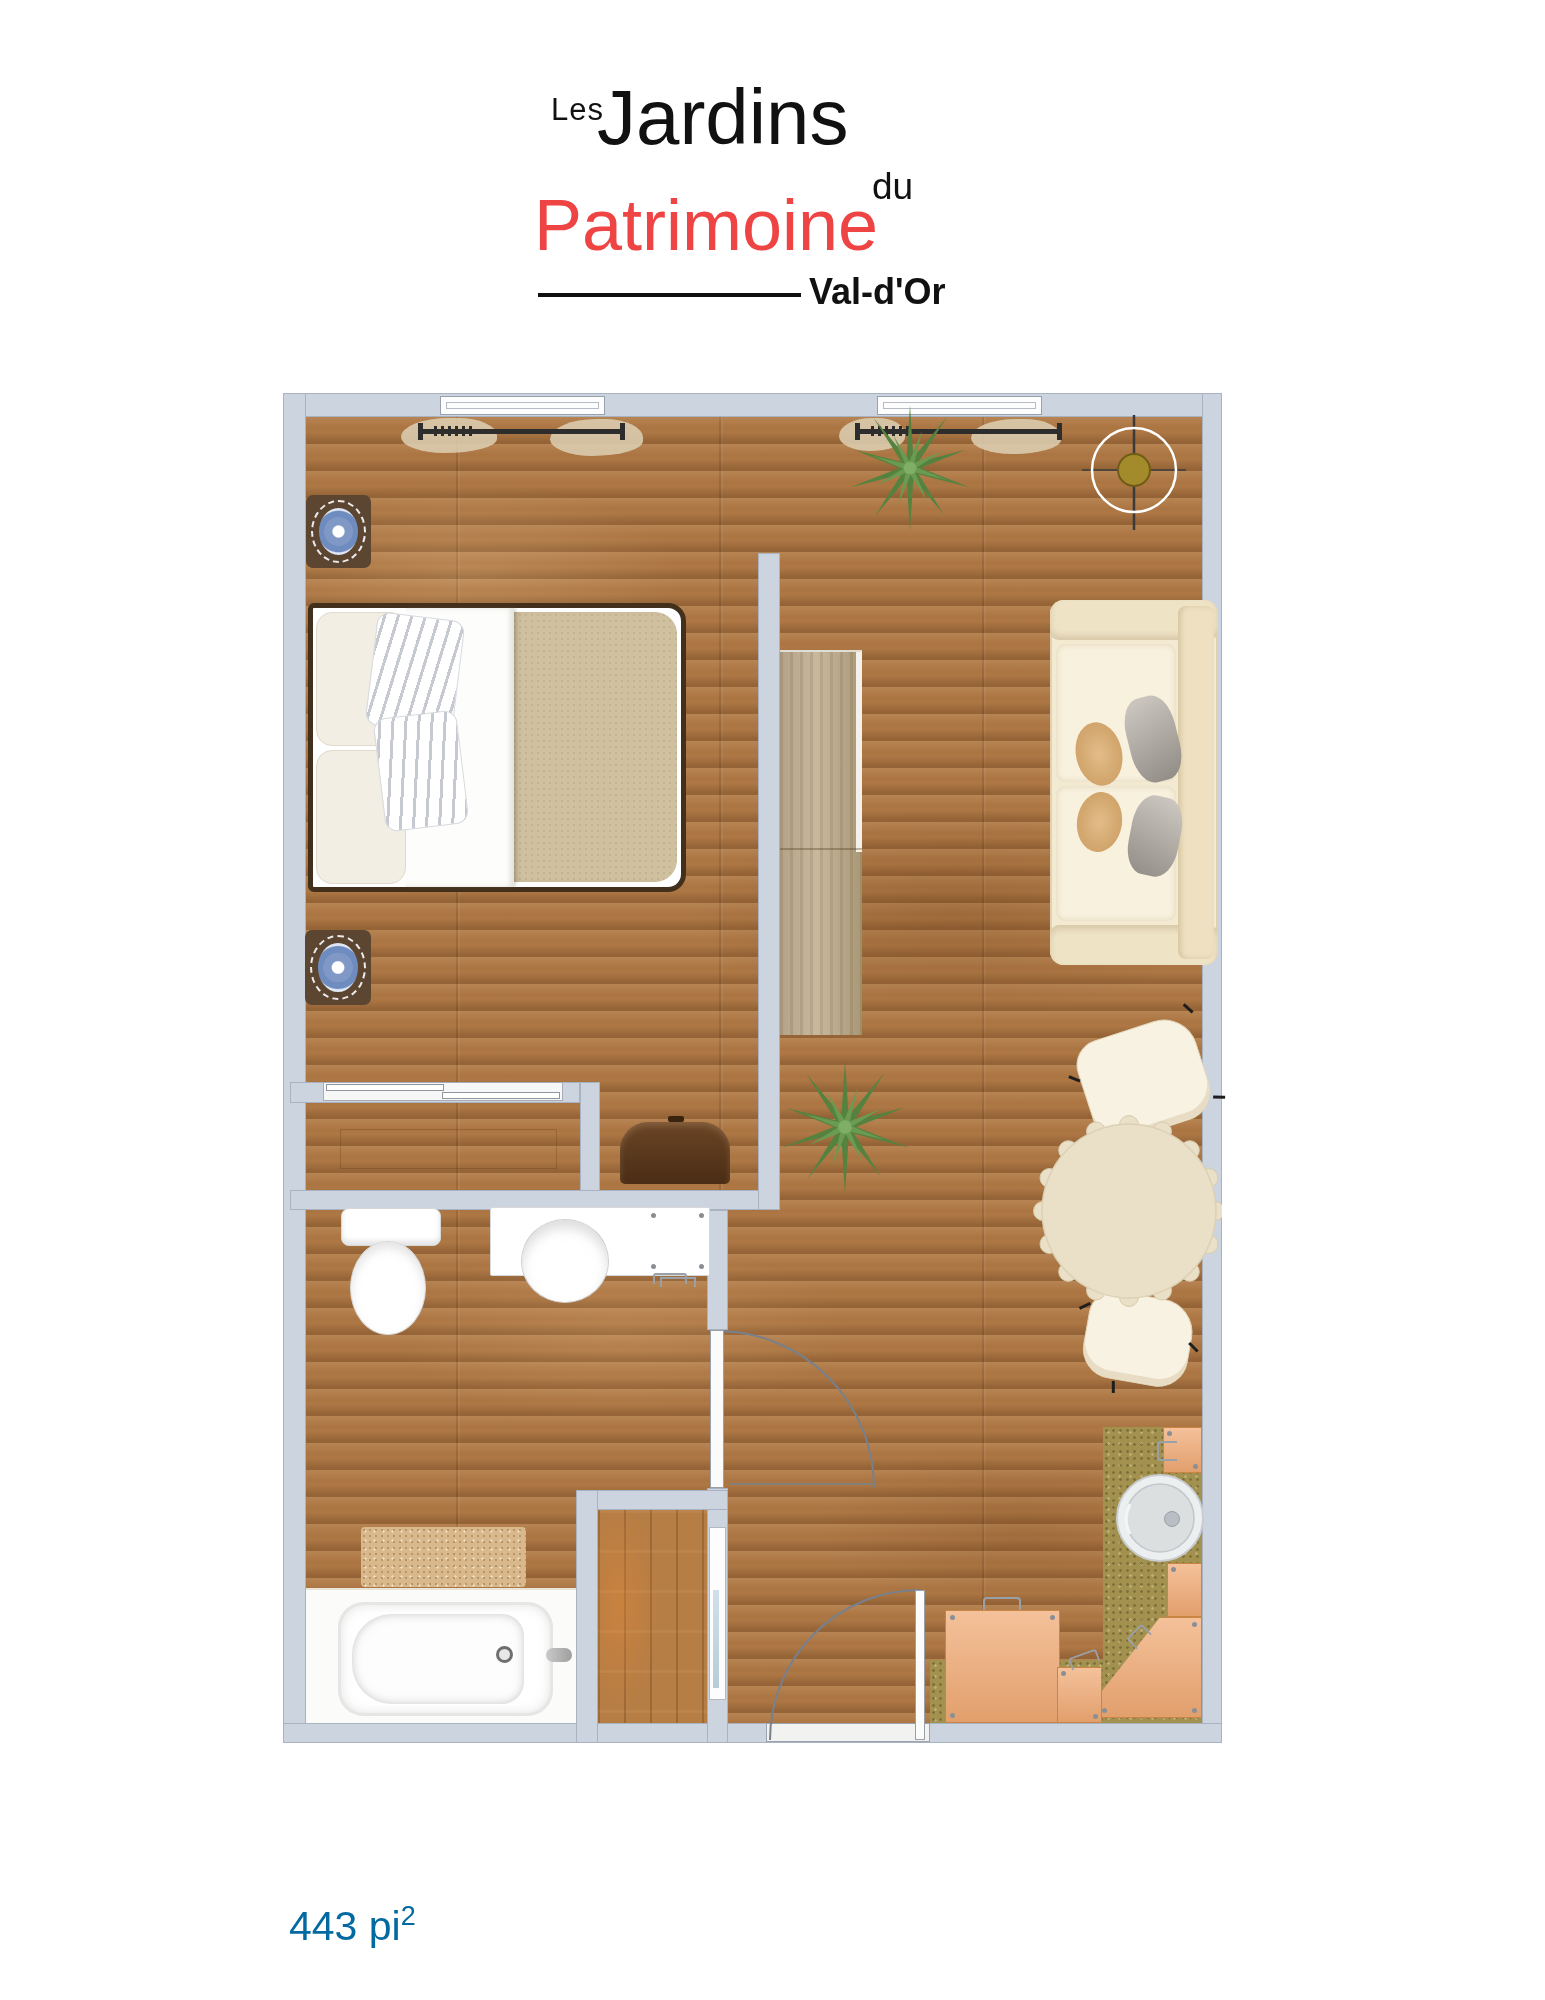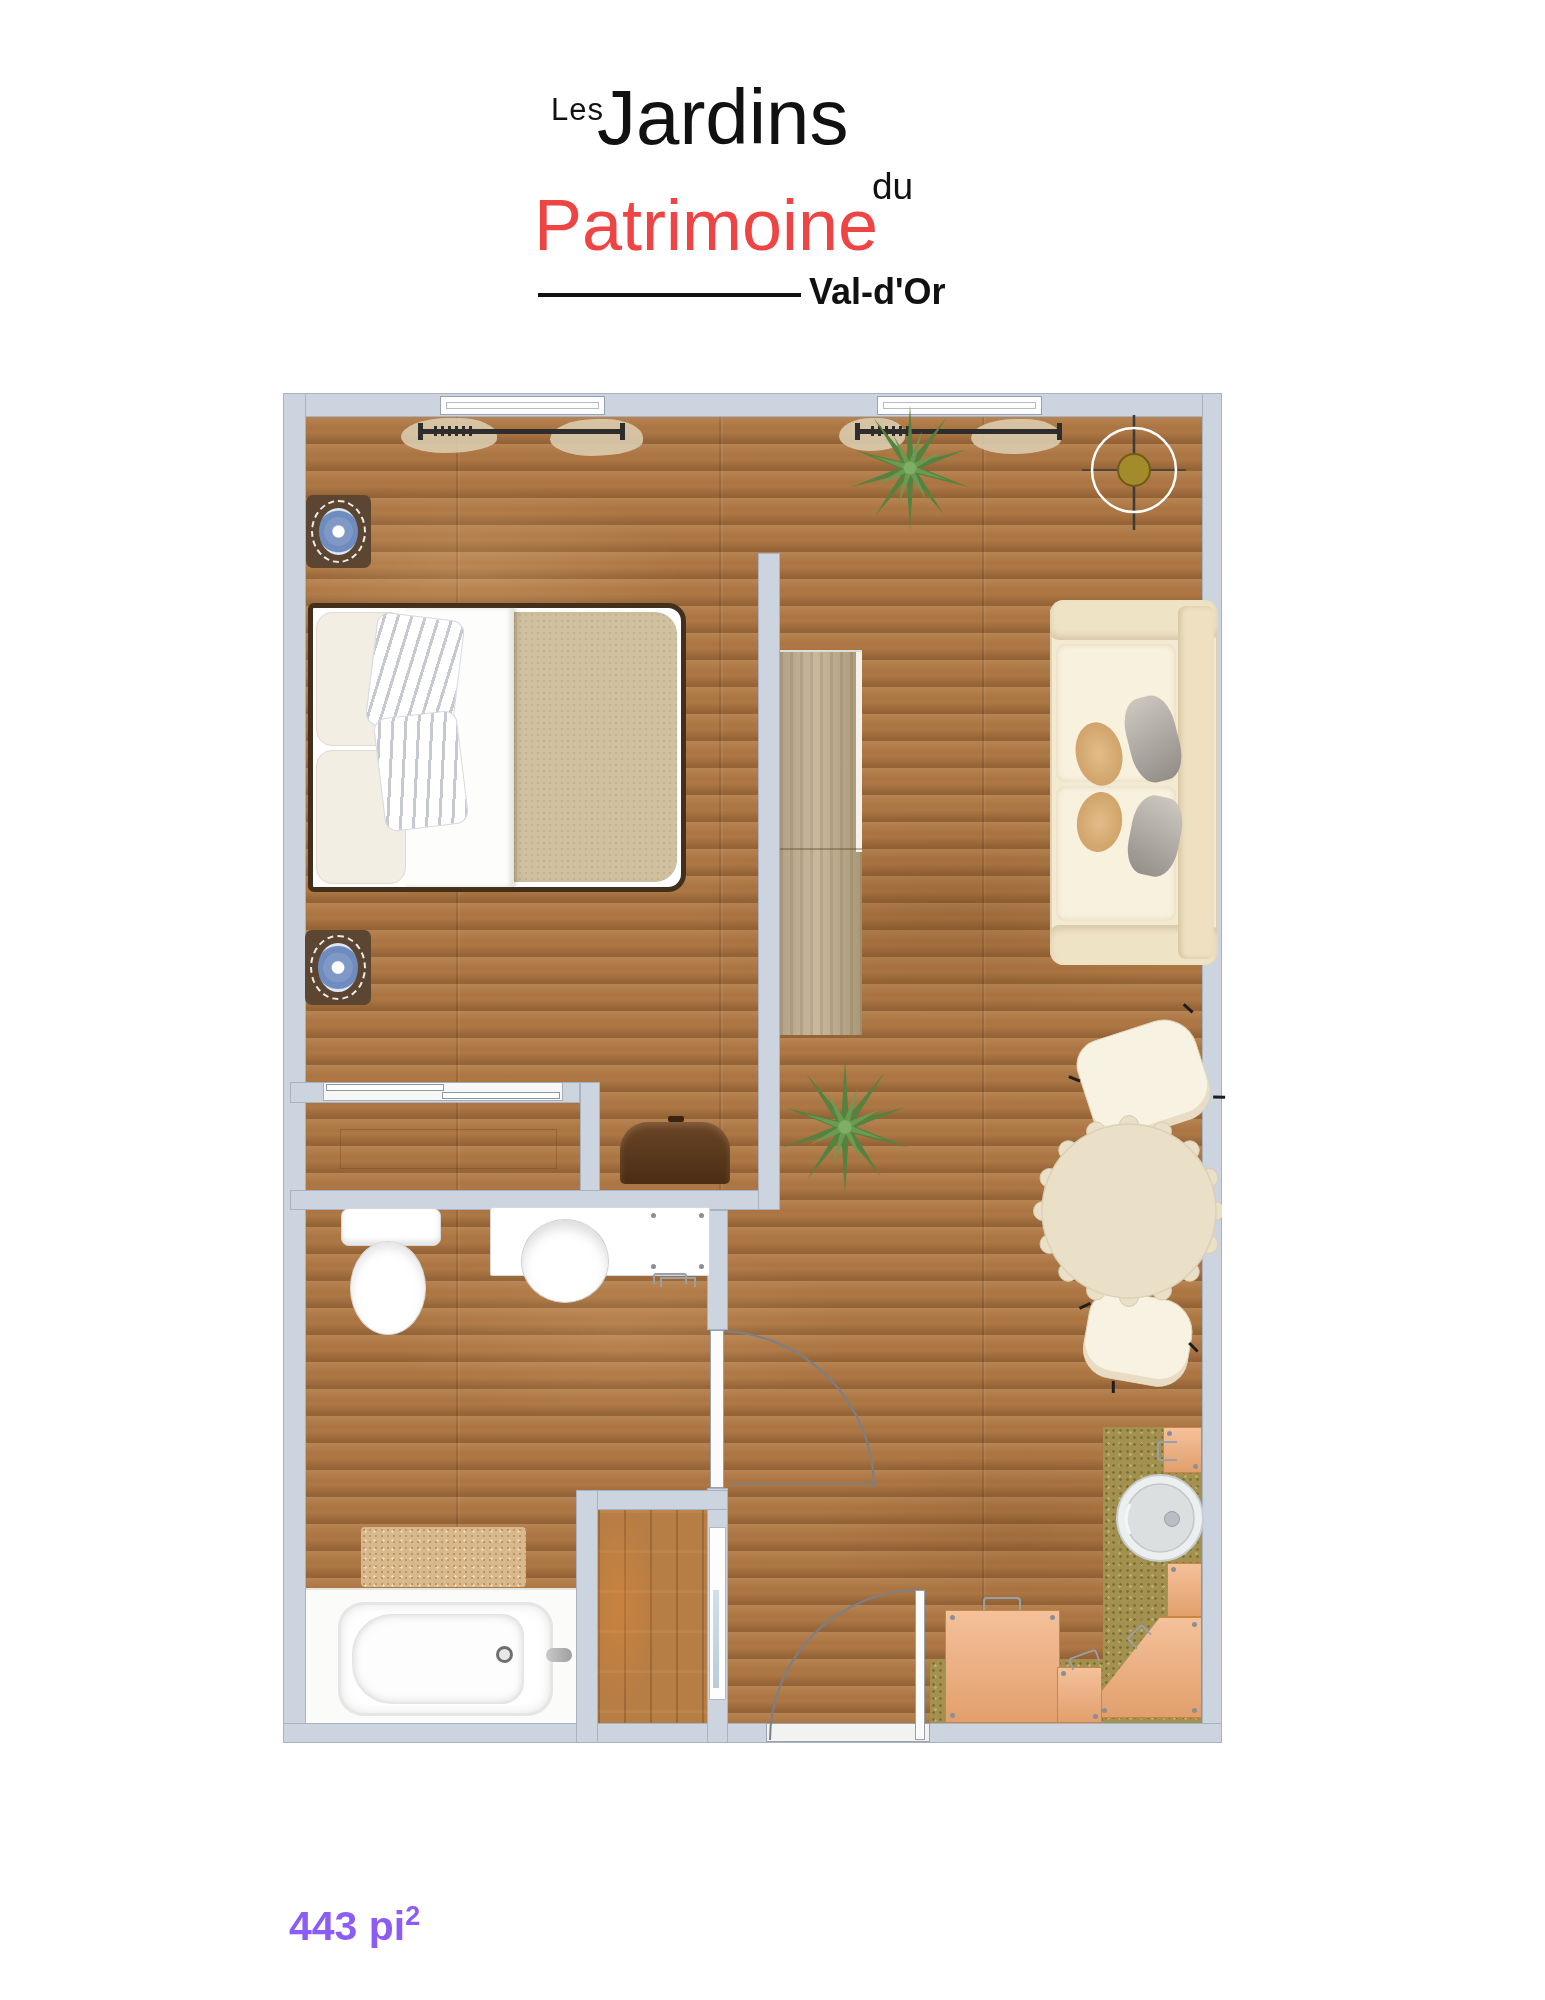--- a/index.html
+++ b/index.html
@@ -9,21 +9,21 @@
   
   .logo-les{position:absolute;left:551px;top:92px;font-size:31px;letter-spacing:1px;color:#111;}
   .logo-jardins{position:absolute;left:597px;top:72px;font-size:78px;letter-spacing:0px;color:#111;}
   .logo-du{position:absolute;left:872px;top:166px;font-size:37px;color:#111;}
   .logo-patrimoine{position:absolute;left:534px;top:184px;font-size:72px;letter-spacing:0px;color:#ef4444;}
   .logo-rule{position:absolute;left:538px;top:293px;width:263px;height:4px;background:#101010;}
   .logo-city{position:absolute;left:809px;top:271px;font-size:36px;font-weight:bold;color:#111;}
   
   .tarif{position:absolute;left:283px;top:1754px;width:939px;text-align:center;font-size:28px;color:#161616;margin:0;}
   .unit-title{position:absolute;left:289px;top:1841px;font-size:41px;color:#1f1f1f;}
-  .unit-area{position:absolute;left:289px;top:1901px;font-size:41px;color:#8b5cf6;font-weight:bold;}
+  .unit-area{position:absolute;left:289px;top:1901px;font-size:41px;color:#0369a1;}
   .unit-area sup{font-size:27px;}
   
   .plan{position:absolute;left:283px;top:393px;width:939px;height:1350px;background:#fff;}
   .wall{position:absolute;background:var(--wall,#ccd4df);box-shadow:inset 0 0 0 1px var(--wall-edge,#aab3c2);}
   .floor-h{background-color:var(--floor,#ae7845);
     background-image:
       radial-gradient(ellipse 360px 150px at 18% 12%, rgba(255,222,170,.16), transparent 60%),
       radial-gradient(ellipse 420px 170px at 72% 38%, rgba(85,42,8,.16), transparent 62%),
       radial-gradient(ellipse 380px 150px at 35% 70%, rgba(255,214,158,.13), transparent 60%),
       radial-gradient(ellipse 340px 140px at 80% 85%, rgba(90,45,10,.14), transparent 60%),

